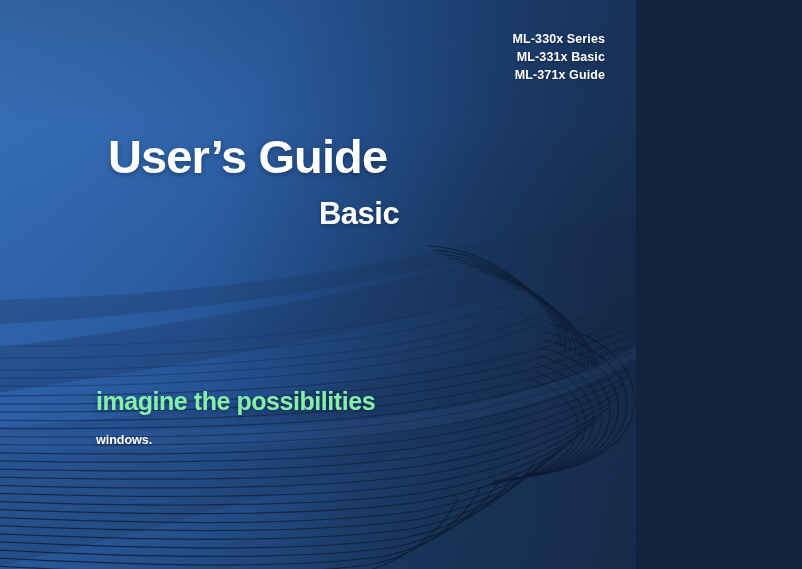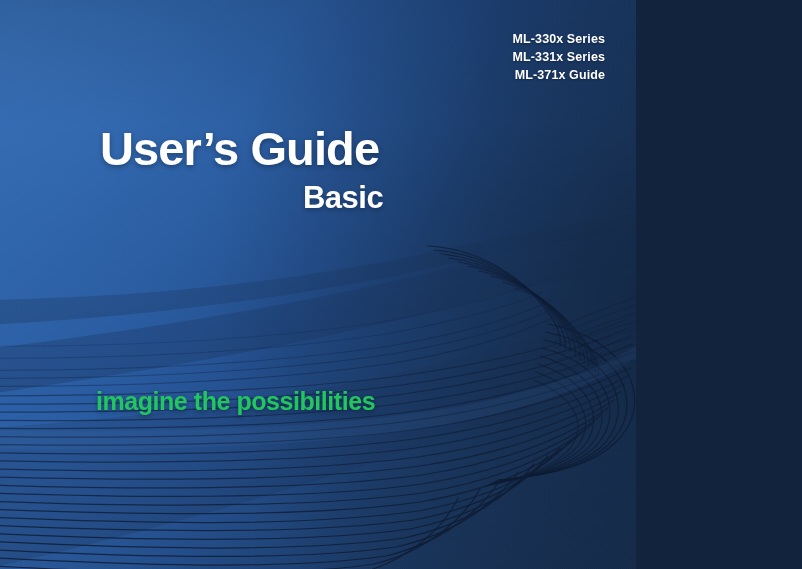--- a/index.html
+++ b/index.html
@@ -76,21 +76,21 @@
     line-height: 18px;
     letter-spacing: 0.1px;
     text-shadow: 0 1px 2px rgba(6,18,36,0.45);
   }
   .title-block {
     position: absolute;
     left: 96px;
     top: 118px;
   }
   .doc-title {
-    margin: 4px;
+    margin: 12px;
     color: #ffffff;
     font-size: 47px;
     font-weight: bold;
     line-height: 54px;
     letter-spacing: -0.9px;
     text-shadow: 0 2px 5px rgba(6,18,36,0.38);
   }
   .doc-subtitle {
     margin: 3px 0 0 0;
     color: #ffffff;
@@ -98,21 +98,21 @@
     font-weight: bold;
     line-height: 36px;
     letter-spacing: -0.5px;
     text-shadow: 0 2px 4px rgba(6,18,36,0.35);
     text-align: right;
   }
   .tagline {
     position: absolute;
     left: 96px;
     top: 386px;
-    color: #22c55e;
+    color: #86efac;
     font-size: 25px;
     font-weight: bold;
     line-height: 30px;
     letter-spacing: -0.45px;
     text-shadow: 0 2px 4px rgba(6,18,36,0.42);
   }
   .description {
     position: absolute;
     left: 96px;
     top: 432px;
@@ -247,27 +247,28 @@
         <path d="M-40,430 C 140,434 320,430 450,408 C 540,392 600,368 640,344
                  L 640,356 C 600,382 540,406 450,424 C 320,448 140,452 -40,448 Z" fill="#4b84c4" opacity="0.10"></path>
       </g>
     </svg>
   </div>
 
   <div class="bg-vignette"></div>
 
   <div class="series-block">
     <div>ML-330x Series</div>
-    <div>ML-331x Series</div>
+    <div>ML-331x Basic</div>
     <div>ML-371x Guide</div>
   </div>
 
   <div class="title-block">
     <h1 class="doc-title">User’s Guide</h1>
     <h2 class="doc-subtitle">Basic</h2>
   </div>
 
   <div class="tagline">imagine the possibilities</div>
 
   <div class="description">
+    <span>windows.</span>
   </div>
 
 </div>
 
 </body></html>

